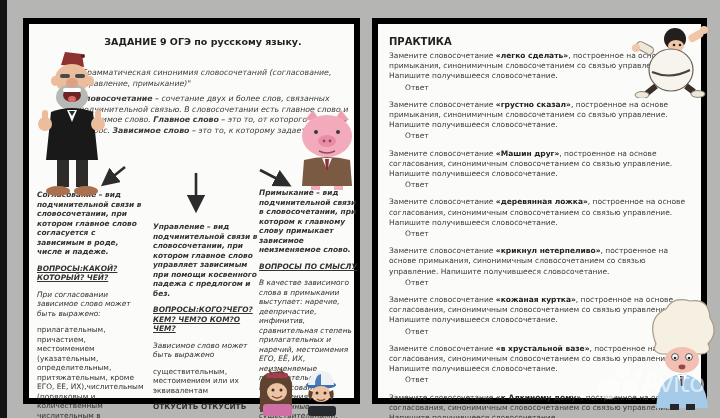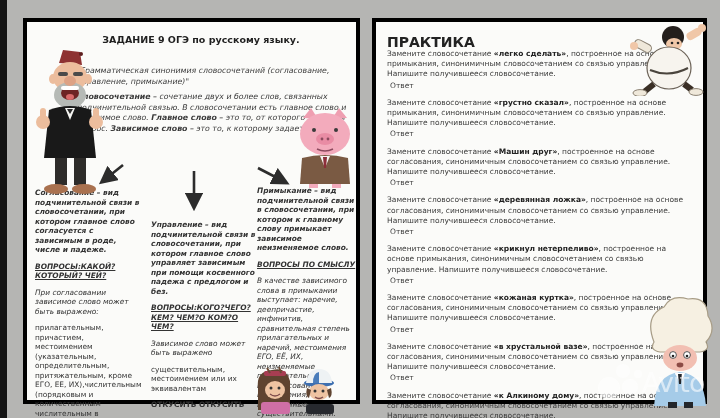--- a/index.html
+++ b/index.html
@@ -5,21 +5,21 @@
   html,body{margin:0;padding:0;}
   body{
     width:720px;height:418px;position:relative;overflow:hidden;
     background:#b5b5b3;
     font-family:"DejaVu Sans", sans-serif;
     color:#2f2f2f;
   }
   .edge-strip{position:absolute;left:0;top:0;width:7px;height:418px;background:#141414;}
   .page{
     position:absolute;top:18px;height:386px;background:#fbfbf9;
-    border:4px solid #000000;box-sizing:border-box;
+    border:6px solid #000000;box-sizing:border-box;
   }
   #left-page{left:23px;width:337px;}
   #right-page{left:372px;width:335px;}
   .abs{position:absolute;}
 
   
   .lp-title{left:34px;top:12px;width:280px;text-align:center;font-weight:bold;font-size:9.5px;color:#1f1f1f;}
   .lp-subtitle{left:50px;top:44px;width:280px;font-style:italic;font-size:7.8px;line-height:10.5px;color:#3c3c3c;}
   .lp-def{left:50px;top:70px;width:288px;font-style:italic;font-size:7.8px;line-height:10.5px;color:#383838;}
   .lp-def .b{font-weight:bold;}
@@ -29,25 +29,25 @@
   #col-1{left:8px;top:166px;width:107px;}
   #col-2{left:124px;top:198px;width:107px;}
   #col-3{left:230px;top:164px;width:104px;}
   .col .cdef{font-weight:bold;font-style:italic;margin:0 0 7px 0;}
   .col .cq{font-weight:bold;font-style:italic;text-decoration:underline;margin:0 0 7px 0;}
   .col .cnote{font-style:italic;margin:0 0 7px 0;}
   .col .clist{margin:0 0 7px 0;}
   .col .cex{font-weight:bold;margin:0;}
 
   
-  .rp-heading{left:11px;top:12px;font-weight:bold;font-size:14px;color:#222;}
+  .rp-heading{left:11px;top:12px;font-weight:bold;font-size:10px;color:#222;}
   #question-list{left:11px;top:27px;width:303px;}
   .q{font-size:7.5px;line-height:10.2px;color:#3a3a3a;margin-bottom:7px;}
   .q .q-phrase{font-weight:bold;color:#222;margin-top:22px;}
-  .q .q-ans{margin-top:1px;padding-left:3px;}
+  .q .q-ans{margin-top:1px;padding-left:3px;margin-left:13px;}
 
   svg{display:block;}
   .char{pointer-events:none;}
 
   
   #watermark{
     left:596px;top:360px;width:122px;height:44px;z-index:9;
     display:flex;align-items:center;opacity:.58;color:#ffffff;
   }
   #watermark .wm-text{font-size:27px;font-weight:normal;letter-spacing:-1px;font-family:"DejaVu Sans",sans-serif;}

